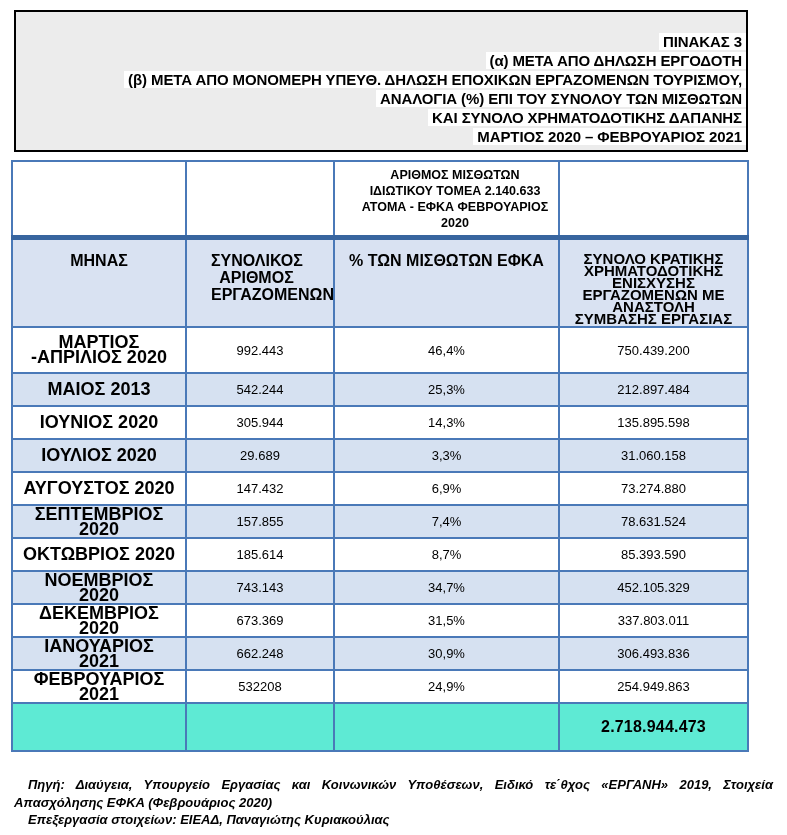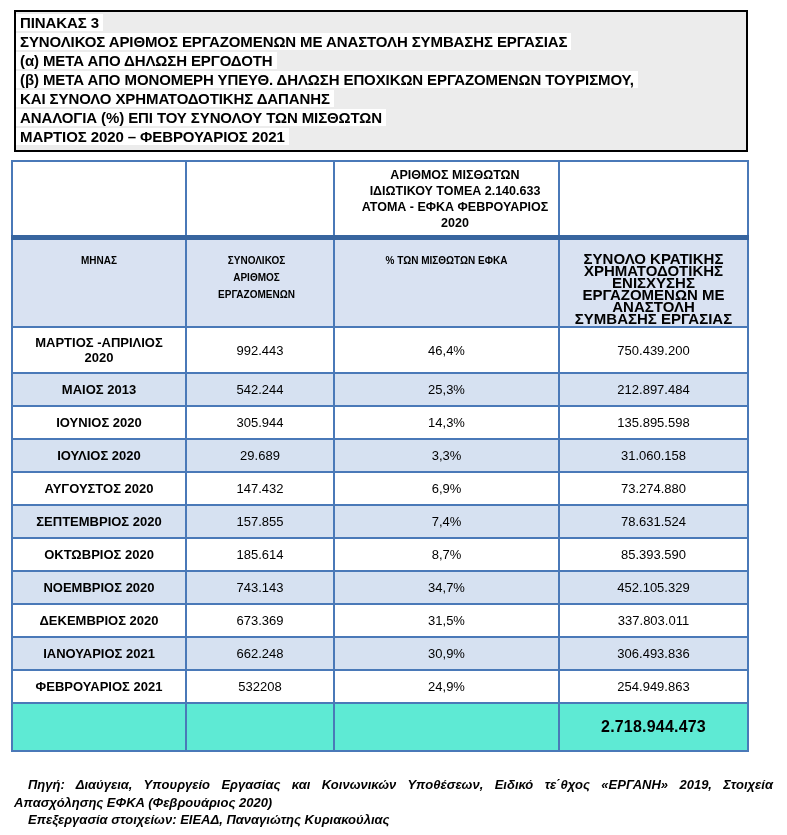--- a/index.html
+++ b/index.html
@@ -11,22 +11,22 @@
     color: #000000;
   }
 
   
   .title-box {
     position: absolute;
     left: 14px; top: 10px;
     width: 734px; height: 142px;
     background: #ececec;
     border: 2px solid #000000;
-    text-align: left;
-    padding-top: 1px;
+    text-align: right;
+    padding-top: 20px;
     font-weight: bold;
     font-size: 15px;
     line-height: 19px;
     letter-spacing: -0.1px;
   }
   .title-line { white-space: nowrap; }
   .title-line span { background: #ffffff; padding: 0 4px; }
 
   
   table.main {
@@ -56,38 +56,38 @@
     font-weight: bold;
     font-size: 12.5px;
     line-height: 16px;
     padding: 2px 9px 0 26px;
   }
 
   tr.header-row td {
     height: 90px;
     background: #d9e2f2;
     font-weight: bold;
-    font-size: 10px;
+    font-size: 16px;
     line-height: 17px;
     vertical-align: top;
     padding-top: 12px;
   }
   tr.header-row td.col4 {
     font-size: 15px;
     line-height: 12px;
     padding: 13px 12px 0 12px;
   }
   tr.header-row td.col2 { padding-left: 24px; padding-right: 31px; }
 
   tr.data-row td { height: 33px; background: #ffffff; font-size: 13px; }
   tr.data-row.shaded td { background: #d6e1f1; }
   tr.data-row.tall td { height: 46px; }
   tr.data-row td.month-cell {
     font-weight: bold;
-    font-size: 13px;
+    font-size: 18px;
     line-height: 15px;
     padding: 0 10px;
   }
 
   tr.total-row td { height: 48px; background: #5eead4; }
   tr.total-row td.total-cell {
     font-weight: bold;
     font-size: 16px;
     letter-spacing: 0.2px;
   }
@@ -102,25 +102,24 @@
     line-height: 17.5px;
   }
   .footer p { margin: 0 14px; text-indent: 14px; font-weight: bold; }
   .footer p.source { text-align: justify; }
 </style>
 </head>
 <body>
 
 <div class="title-box">
   <div class="title-line"><span>ΠΙΝΑΚΑΣ 3</span></div>
-  <div class="title-line"><span>ΣΥΝΟΛΙΚΟΣ ΑΡΙΘΜΟΣ ΕΡΓΑΖΟΜΕΝΩΝ ΜΕ ΑΝΑΣΤΟΛΗ ΣΥΜΒΑΣΗΣ ΕΡΓΑΣΙΑΣ</span></div>
   <div class="title-line"><span>(α) ΜΕΤΑ ΑΠΟ ΔΗΛΩΣΗ ΕΡΓΟΔΟΤΗ</span></div>
   <div class="title-line"><span>(β) ΜΕΤΑ ΑΠΟ ΜΟΝΟΜΕΡΗ ΥΠΕΥΘ. ΔΗΛΩΣΗ ΕΠΟΧΙΚΩΝ ΕΡΓΑΖΟΜΕΝΩΝ  ΤΟΥΡΙΣΜΟΥ,</span></div>
+  <div class="title-line"><span>ΑΝΑΛΟΓΙΑ (%) ΕΠΙ ΤΟΥ ΣΥΝΟΛΟΥ ΤΩΝ ΜΙΣΘΩΤΩΝ</span></div>
   <div class="title-line"><span>ΚΑΙ ΣΥΝΟΛΟ ΧΡΗΜΑΤΟΔΟΤΙΚΗΣ ΔΑΠΑΝΗΣ</span></div>
-  <div class="title-line"><span>ΑΝΑΛΟΓΙΑ (%) ΕΠΙ ΤΟΥ ΣΥΝΟΛΟΥ ΤΩΝ ΜΙΣΘΩΤΩΝ</span></div>
   <div class="title-line"><span>ΜΑΡΤΙΟΣ 2020 – ΦΕΒΡΟΥΑΡΙΟΣ 2021</span></div>
 </div>
 
 <table class="main">
   <colgroup>
     <col class="c1">
       <col class="c2">
       <col class="c3">
       <col class="c4">
   </colgroup>

